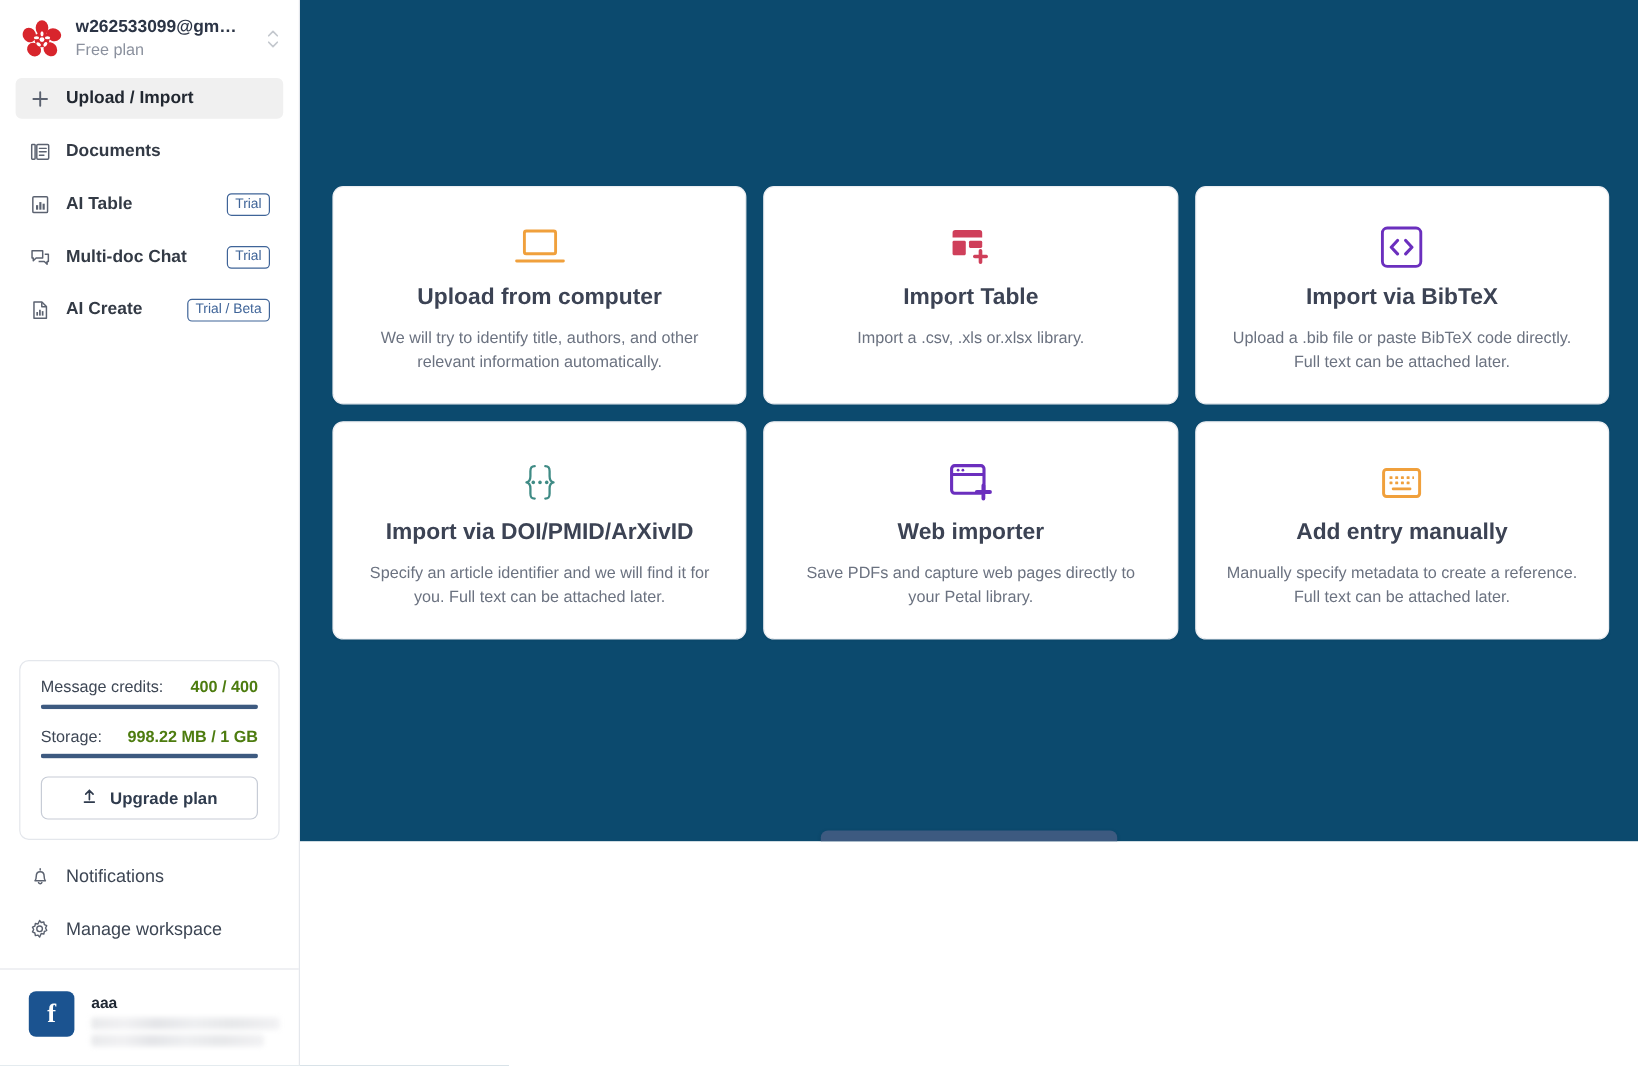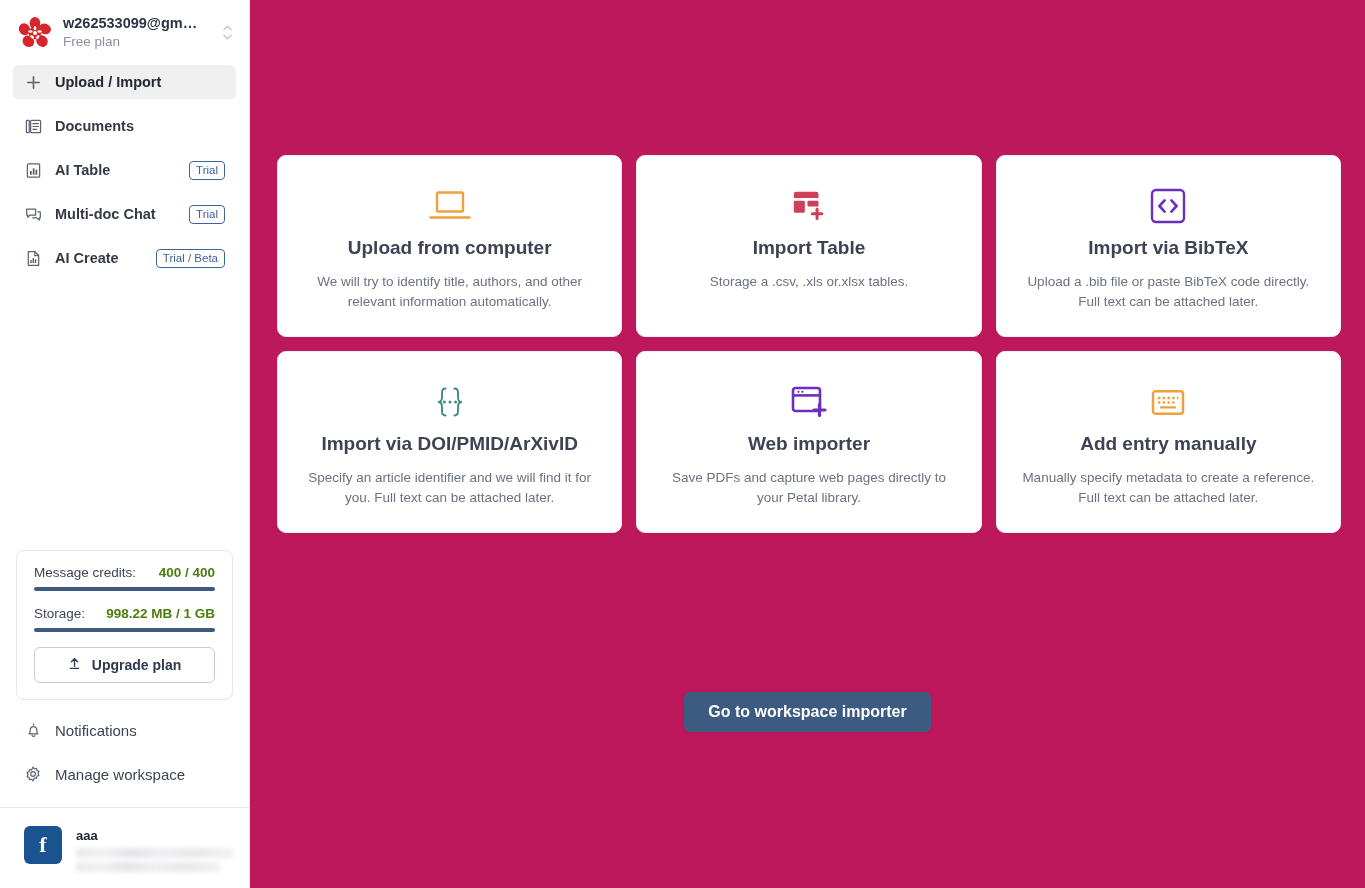--- a/index.html
+++ b/index.html
@@ -109,21 +109,21 @@
   .user-name { font-size: 13px; color: #1f2733; font-weight: bold; line-height: 15px; }
   .blur-line {
     margin-top: 5px; height: 10px; border-radius: 2px;
     background: linear-gradient(90deg,#e9eaec 0%,#f1f1f3 18%,#e4e5e8 35%,#eeeff1 55%,#e7e8ea 75%,#f2f2f4 100%);
     filter: blur(2.2px);
   }
   .blur-line.l2 { width: 92%; margin-top: 4px; }
 
   
   .main {
-    flex: 1; height: 888px; background: #be185d;
+    flex: 1; height: 701px; background: #0c4a6e;
     position: relative; overflow: hidden;
   }
   .cards-wrap {
     position: absolute; left: 27px; top: 155px; width: 1064px;
   }
   .cards-grid {
     display: grid;
     grid-template-columns: repeat(3, 1fr);
     gap: 14px;
   }
@@ -354,21 +354,21 @@
               <g fill="#cf3f5a">
                 <rect x="4" y="5" width="26" height="22" rx="2.4" opacity="0"></rect>
                 <path d="M6.4 5h21.2a2.4 2.4 0 012.4 2.4v4.2H4V7.4A2.4 2.4 0 016.4 5z"></path>
                 <rect x="4" y="14.4" width="11.6" height="12.6" rx="1.2"></rect>
                 <rect x="18.4" y="14.4" width="11.6" height="6.2" rx="1.2"></rect>
               </g>
               <path d="M28.5 23.2v10M23.5 28.2h10" stroke="#cf3f5a" stroke-width="3.2" stroke-linecap="round"></path>
             </svg>
           </div>
           <div class="card-title">Import Table</div>
-          <div class="card-desc">Storage a .csv, .xls or.xlsx tables.</div>
+          <div class="card-desc">Import a .csv, .xls or.xlsx library.</div>
         </div>
 
         <div class="card">
           <div class="card-ico">
             <svg viewBox="0 0 40 40" width="40" height="40" fill="none" stroke="#6b2fbe" stroke-width="2.4" stroke-linecap="round" stroke-linejoin="round">
               <rect x="4" y="4" width="32" height="32" rx="4"></rect>
               <path d="M16.6 14.4L11.4 20l5.2 5.6M23.4 14.4L28.6 20l-5.2 5.6" stroke-width="2.6"></path>
             </svg>
           </div>
           <div class="card-title">Import via BibTeX</div>

